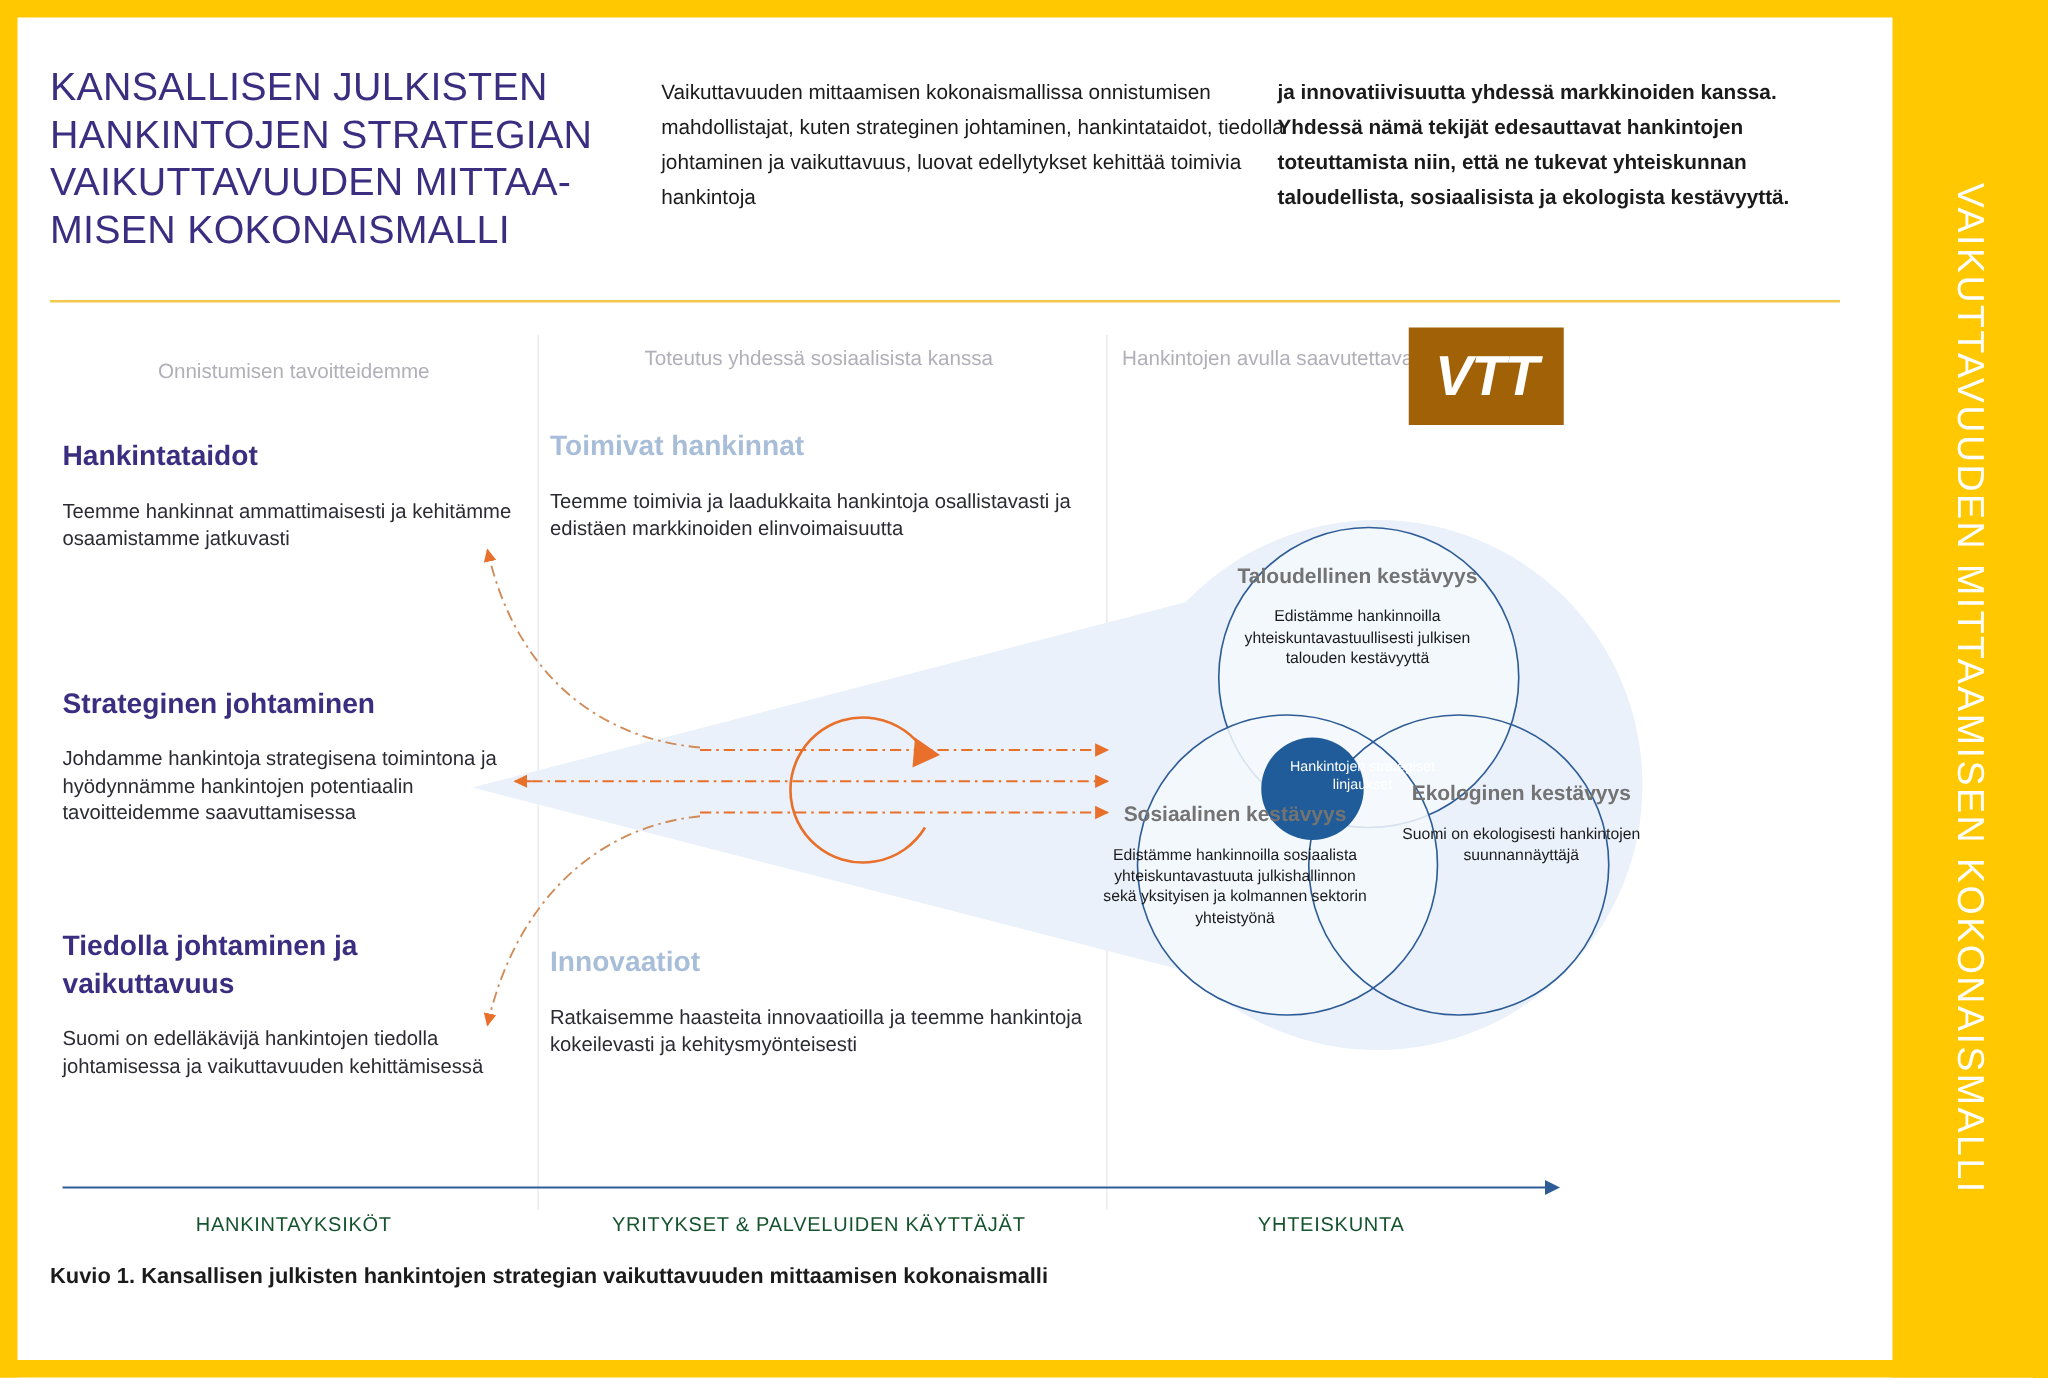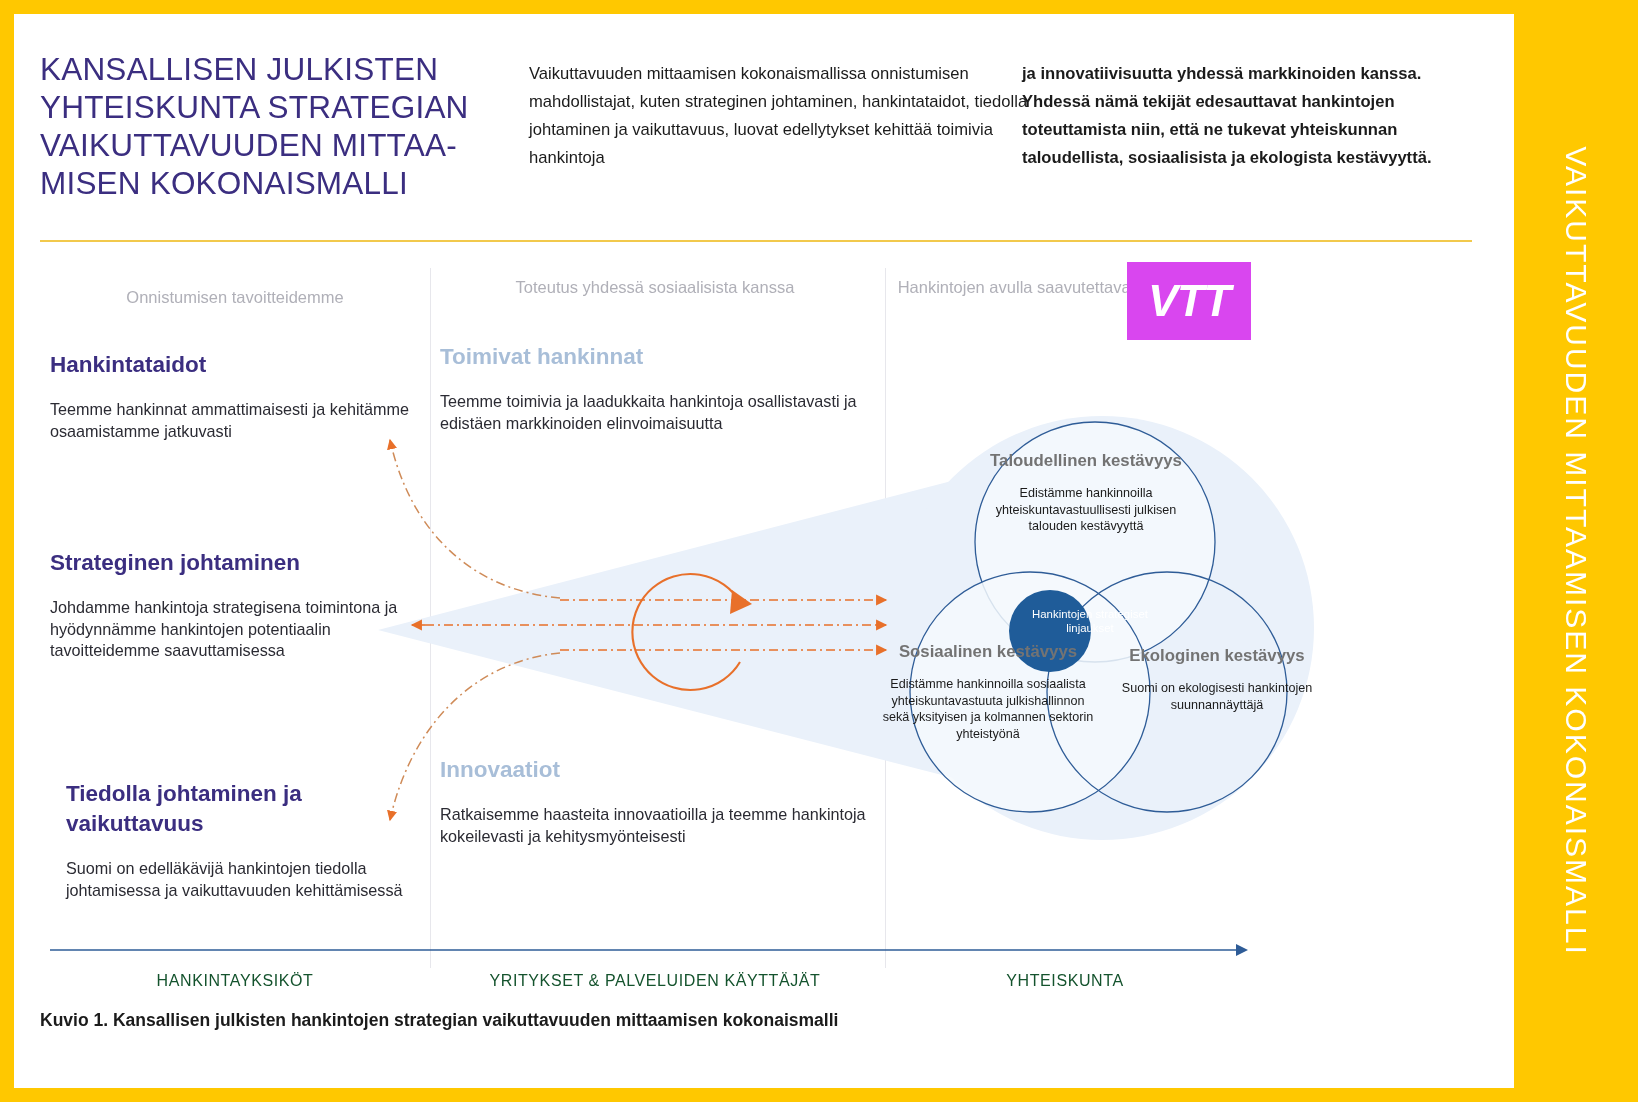--- a/index.html
+++ b/index.html
@@ -54,47 +54,47 @@
   #sep2{left:845px;}
 
   .colhead{
     position:absolute;color:#b0b0b8;font-size:16.5px;line-height:23px;text-align:center;
   }
   #ch1{left:10px;top:36px;width:370px;}
   #ch2{left:400px;top:26px;width:430px;}
   #ch3{left:855px;top:26px;width:330px;}
 
   .vtt{
-    position:absolute;left:1087px;top:12px;width:124px;height:78px;background:#d946ef;
+    position:absolute;left:1087px;top:12px;width:124px;height:78px;background:#a16207;
     display:flex;align-items:center;justify-content:center;
   }
   .vtt span{color:#fff;font-size:45px;font-weight:bold;letter-spacing:-1px;font-style:italic;}
 
   
   .blk{position:absolute;text-align:left;}
   .blk .h{font-weight:bold;font-size:22.5px;line-height:30px;}
   .blk .p{font-size:16.2px;line-height:21.5px;color:#2b2b33;margin-top:19px;}
   .purple .h{color:#3B2E80;}
   .blue .h{color:#A8BED8;}
 
   #b-hankintataidot{left:10px;top:100px;width:370px;}
   #b-strateginen   {left:10px;top:298px;width:370px;}
-  #b-tiedolla      {left:26px;top:492px;width:370px;margin-top:37px;}
+  #b-tiedolla      {left:10px;top:492px;width:370px;}
   #b-toimivat      {left:400px;top:92px;width:430px;}
   #b-innovaatiot   {left:400px;top:505px;width:430px;}
 
   svg.overlay{position:absolute;left:0;top:0;width:1432px;height:745px;overflow:visible;}
 
   
   .venn-t{position:absolute;text-align:center;}
   .venn-t .h{color:#737373;font-weight:bold;font-size:16.8px;line-height:21px;}
   .venn-t .p{color:#1b1b1b;font-size:12.6px;line-height:16.6px;margin-top:14px;}
   #v-tal{left:938px;top:200px;width:216px;}
   #v-sos{left:840px;top:391px;width:216px;}
-  #v-eko{left:1074px;top:395px;width:206px;}
+  #v-eko{left:1074px;top:374px;width:206px;}
 
   .core-lbl{
     position:absolute;left:972px;top:357px;width:156px;
     text-align:center;color:#ffffff;font-size:11.4px;line-height:14px;
   }
 
   
   .axis-lbl{position:absolute;top:722px;color:#14532d;font-size:16px;letter-spacing:0.6px;text-align:center;}
   #al1{left:30px;width:330px;}
   #al2{left:400px;width:430px;}
@@ -112,21 +112,21 @@
 
   <div class="frame-top"></div>
   <div class="frame-bottom"></div>
   <div class="frame-left"></div>
   <div class="frame-right"></div>
 
   <div class="side-label">
     <span>VAIKUTTAVUUDEN MITTAAMISEN KOKONAISMALLI</span>
   </div>
 
-  <div class="title">KANSALLISEN JULKISTEN YHTEISKUNTA STRATEGIAN VAIKUTTAVUUDEN MITTAA-MISEN KOKONAISMALLI</div>
+  <div class="title">KANSALLISEN JULKISTEN HANKINTOJEN STRATEGIAN VAIKUTTAVUUDEN MITTAA-MISEN KOKONAISMALLI</div>
   <div class="col-text" id="bodycol1">Vaikuttavuuden mittaamisen kokonaismallissa onnistumisen mahdollistajat, kuten strateginen johtaminen, hankintataidot, tiedolla johtaminen ja vaikuttavuus, luovat edellytykset kehittää toimivia hankintoja</div>
   <div class="col-text" id="bodycol2">ja innovatiivisuutta yhdessä markkinoiden kanssa. Yhdessä nämä tekijät edesauttavat hankintojen toteuttamista niin, että ne tukevat yhteiskunnan taloudellista, sosiaalisista ja ekologista kestävyyttä.</div>
 
   <div class="rule"></div>
 
   <div class="canvas">
 
     <div class="colsep" id="sep1"></div>
     <div class="colsep" id="sep2"></div>
 

